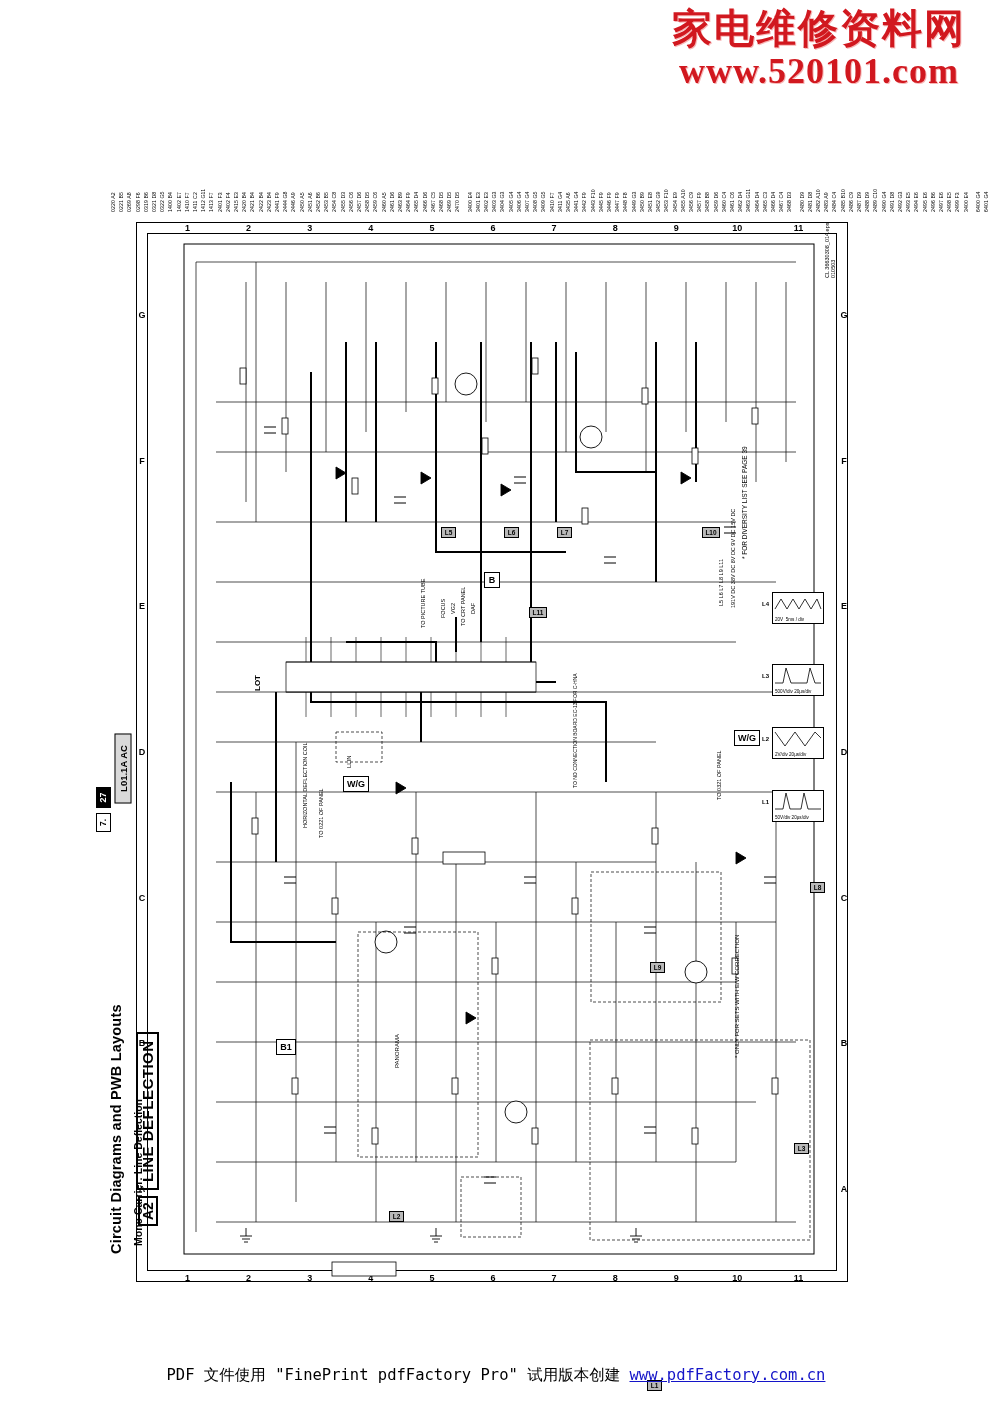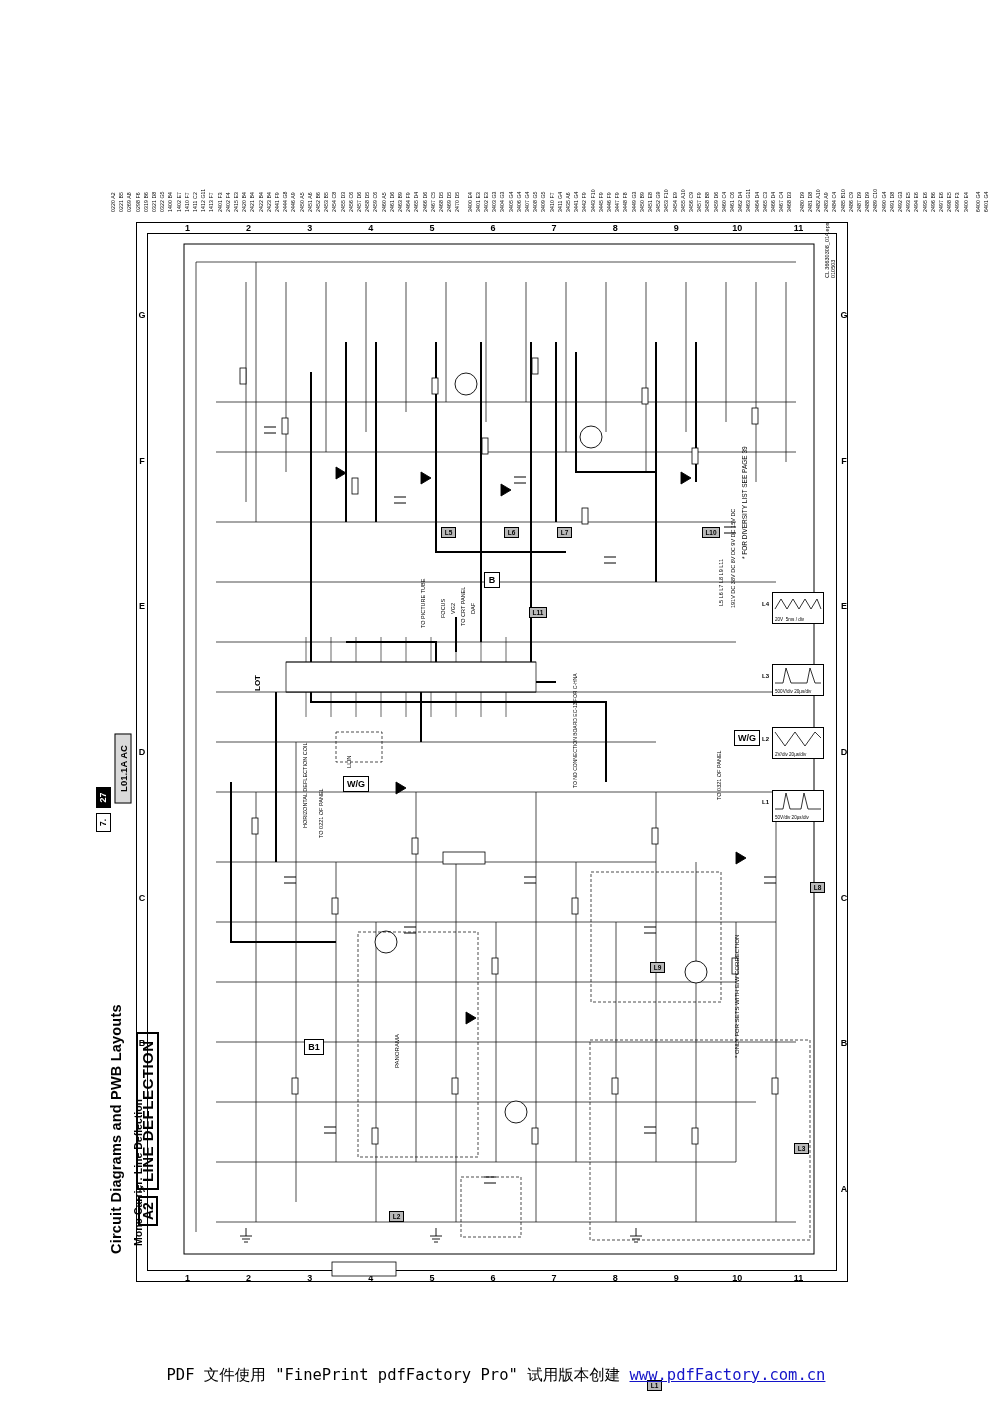--- a/index.html
+++ b/index.html
@@ -269,20 +269,22 @@
     left: -11px;
     top: 8px;
     font-size: 6px;
     font-weight: bold;
   }
 </style>
 </head>
 <body>
 
 <div id="watermark">
+  <div class="cn">家电维修资料网</div>
+  <div class="url">www.520101.com</div>
 </div>
 
 <div id="ref-list" style="width: 2184.6px;">
     <div class="refcol" style="left: 0px;">
       <span class="item">0220 A2</span>
     </div>
     <div class="refcol" style="left: 8.2px;">
       <span class="item">0221 B5</span>
     </div>
     <div class="refcol" style="left: 16.4px;">
@@ -828,21 +830,21 @@
   <div class="chip" style="left:421px;top:305px;width:13px;">L7</div>
   <div class="chip" style="left:393px;top:385px;width:16px;">L11</div>
   <div class="chip" style="left:566px;top:305px;width:16px;">L10</div>
   <div class="chip" style="left:674px;top:660px;width:13px;">L8</div>
   <div class="chip" style="left:514px;top:740px;width:13px;">L9</div>
   <div class="chip" style="left:253px;top:989px;width:13px;">L2</div>
   <div class="chip" style="left:658px;top:921px;width:13px;">L3</div>
   <div class="chip" style="left:511px;top:1158px;width:13px;">L1</div>
 
   <div class="blockbox" style="left:348px;top:350px;width:14px;height:14px;line-height:14px;">B</div>
-  <div class="blockbox" style="left:168px;top:817px;width:18px;height:14px;line-height:14px;">B1</div>
+  <div class="blockbox" style="left:140px;top:817px;width:18px;height:14px;line-height:14px;">B1</div>
   <div class="blockbox" style="left:598px;top:508px;width:24px;height:14px;line-height:14px;">W/G</div>
   <div class="blockbox" style="left:207px;top:554px;width:24px;height:14px;line-height:14px;">W/G</div>
 
   <div class="wform" style="left:636px;top:370px;width:50px;height:30px;">
     <span class="lbl">L4</span>
     <svg width="50" height="22" style="position:absolute;left:0;top:0;">
         <polyline points="2,16 8,6 14,16 20,6 26,16 32,6 38,16 44,6 48,16" fill="none" stroke="#000" stroke-width="0.8"></polyline>
       </svg>
     <span class="cap">20V&nbsp;&nbsp;5ms / div</span>
   </div>

